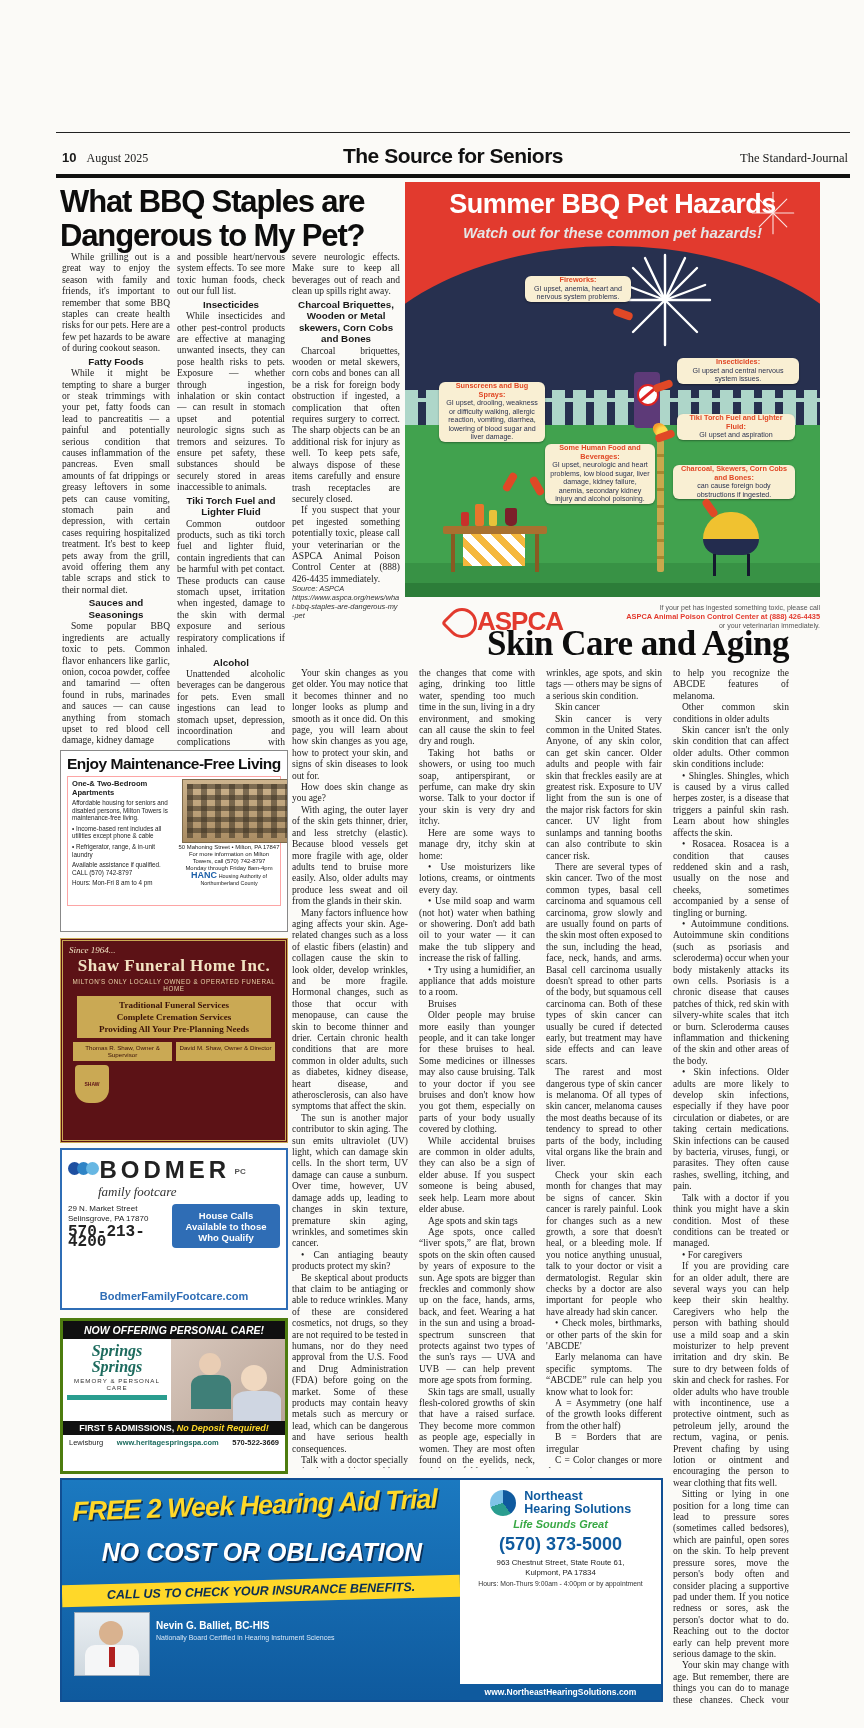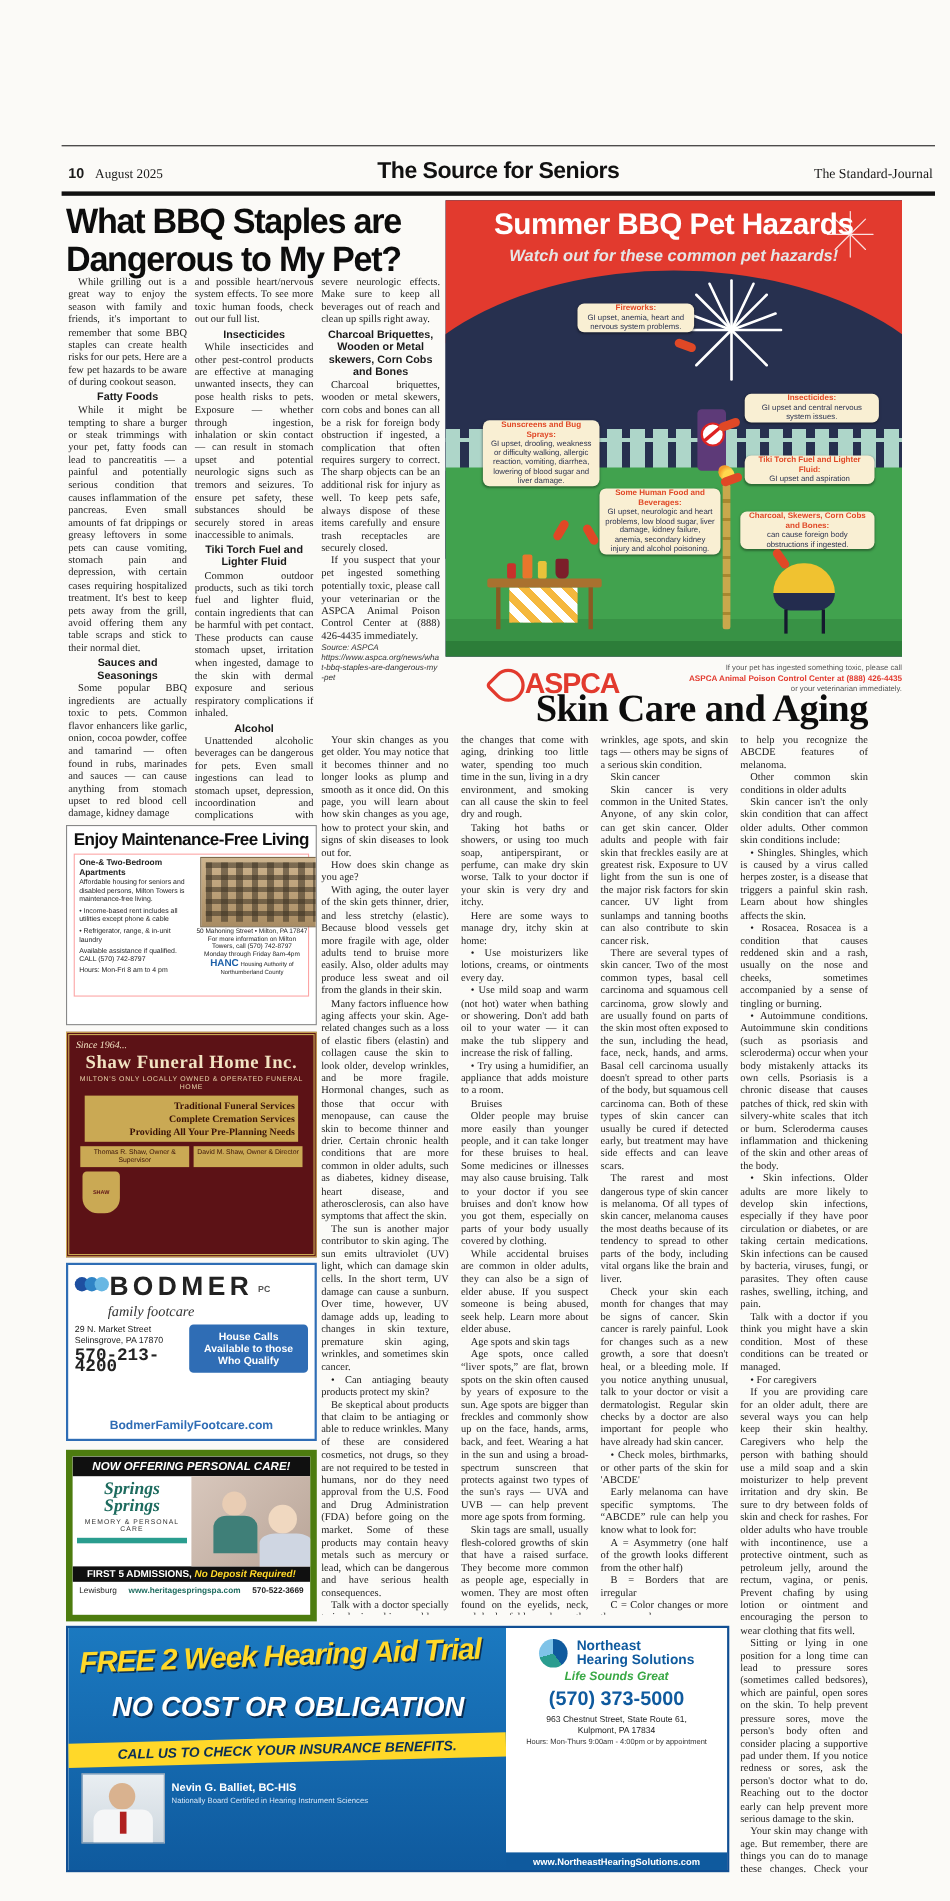--- a/index.html
+++ b/index.html
@@ -62,40 +62,40 @@
   .ad1-left p{margin:0 0 3px;}
   .ad1-right{flex:1;position:relative;}
   .bldg{position:absolute;left:4px;top:2px;width:108px;height:62px;background:linear-gradient(#cdb48e,#a98c63);border:1px solid #7d6a4c;}
   .bldg:before{content:"";position:absolute;inset:4px;background:repeating-linear-gradient(90deg,rgba(60,50,35,.55) 0 6px,transparent 6px 14px),repeating-linear-gradient(rgba(60,50,35,.55) 0 5px,transparent 5px 11px);}
   .ad1-info{position:absolute;left:0;top:67px;width:100%;text-align:center;font-size:5.9px;line-height:7px;color:#222;}
   .hanc{font-weight:800;color:#1c5fa8;font-size:9px;}
   .ad2{left:60px;top:938px;width:228px;height:205px;background:#5c1216;color:#f2e3c2;border:3px double #caa954;text-align:center;padding:4px 6px;box-sizing:border-box;}
   .ad2 .since{font-style:italic;font-family:"Liberation Serif",serif;font-size:9px;text-align:left;}
   .ad2 .name{font-family:"Liberation Serif",serif;font-weight:700;font-size:17px;letter-spacing:.5px;margin-top:1px;}
   .ad2 .tag{font-size:6.3px;letter-spacing:.6px;margin:2px 0 4px;color:#e8d3a8;}
-  .goldbox{background:#caa954;color:#3a1208;font-family:"Liberation Serif",serif;font-weight:700;font-size:9px;line-height:12px;padding:3px;margin:0 8px 4px;text-align:right;}
+  .goldbox{background:#caa954;color:#3a1208;font-family:"Liberation Serif",serif;font-weight:700;font-size:9px;line-height:12px;padding:3px;margin:0 8px 4px;}
   .plaques{display:flex;gap:4px;margin:0 4px 4px;}
   .plaque{flex:1;background:#caa954;color:#3a1208;font-size:6.2px;line-height:7.4px;padding:2px;}
   .ad2-bot{display:flex;align-items:center;gap:6px;margin:2px 6px 0;}
   .crest{width:34px;height:38px;background:#caa954;border-radius:4px 4px 14px 14px;color:#5c1216;font-size:5px;font-weight:800;display:flex;align-items:center;justify-content:center;}
   .ad2-right{flex:1;text-align:center;}
   .ad2 .addr{font-size:8px;}
   .ad2 .phone{font-family:"Liberation Serif",serif;font-weight:700;font-size:21px;letter-spacing:1px;}
   .ad2 .web{background:#caa954;color:#3a1208;font-weight:700;font-size:7.6px;padding:1px 0;margin-top:2px;}
   .ad3{left:60px;top:1148px;width:228px;height:162px;border:2px solid #2f6db5;padding:6px;box-sizing:border-box;}
   .dots{display:inline-block;vertical-align:middle;}
   .dot{display:inline-block;width:13px;height:13px;border-radius:50%;margin-right:-4px;}
   .ad3 .bodmer{font-weight:800;font-size:24px;letter-spacing:4px;color:#222;vertical-align:middle;}
   .ad3 .foot{font-family:"Liberation Serif",serif;font-style:italic;font-size:13px;color:#333;margin:0 0 4px 30px;}
   .ad3-row{display:flex;margin-top:4px;}
   .ad3-addr{width:104px;font-size:8px;line-height:10px;color:#222;}
   .ad3-addr .ph{font-weight:700;font-size:16px;margin-top:3px;font-family:Liberation Mono, monospace;}
   .ribbon{flex:1;background:#2f6db5;color:#fff;font-weight:700;font-size:9.5px;line-height:11px;text-align:center;padding:6px 8px;border-radius:4px;height:44px;box-sizing:border-box;}
   .ad3 .web{position:absolute;left:0;bottom:6px;width:100%;text-align:center;font-weight:700;font-size:11px;color:#2f6db5;}
-  .ad4{left:60px;top:1318px;width:228px;height:156px;border:6px solid #4d7c0f;box-sizing:border-box;}
+  .ad4{left:60px;top:1318px;width:228px;height:156px;border:3px solid #4d7c0f;box-sizing:border-box;}
   .ad4-top{background:#101010;color:#fff;font-weight:800;font-style:italic;font-size:10.5px;text-align:center;padding:3px 0;}
   .ad4-mid{display:flex;height:82px;}
   .hs-left{width:100px;padding:4px;text-align:center;}
   .hs-script{font-family:"Liberation Serif",serif;font-style:italic;font-weight:700;font-size:16px;color:#1d6b5e;line-height:16px;}
   .hs-sub{font-size:6.2px;letter-spacing:1px;color:#333;margin-top:2px;}
   .hs-ribbon{margin-top:4px;height:5px;background:#2a9d8f;}
   .hs-photo{flex:1;background:linear-gradient(135deg,#d8c7bc,#b9a598);position:relative;}
   .face{position:absolute;border-radius:50%;}
   .ad4-bar{background:#101010;color:#fff;font-weight:700;font-size:9px;text-align:center;padding:2px 0;}
   .ad4-bar i{color:#ffd829;}

